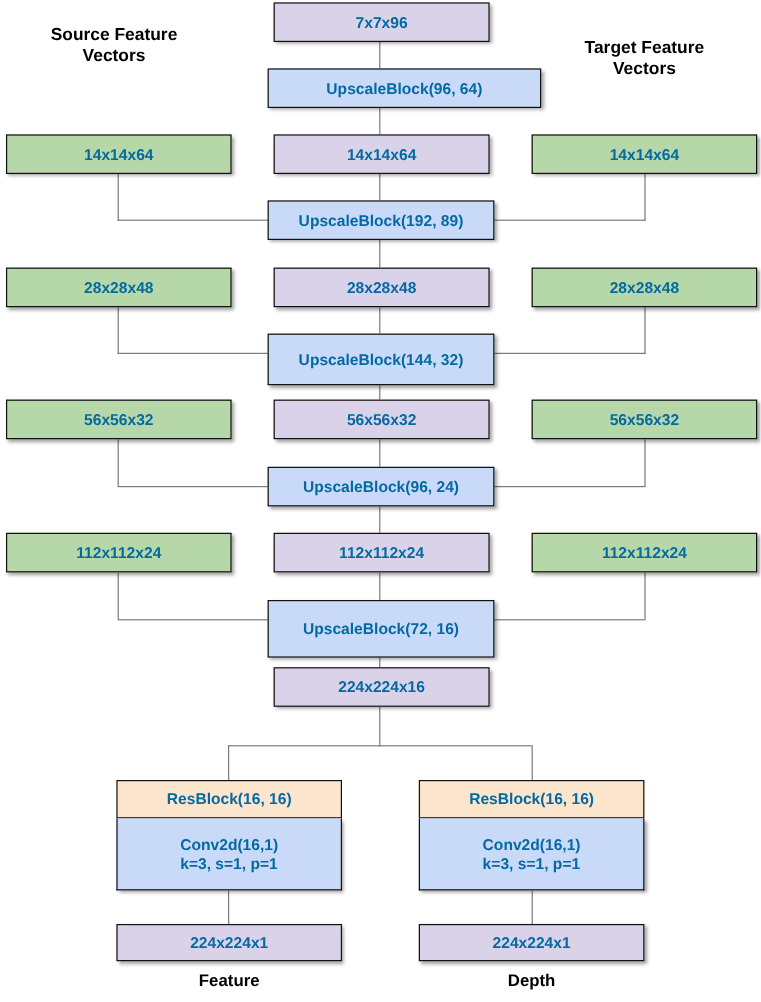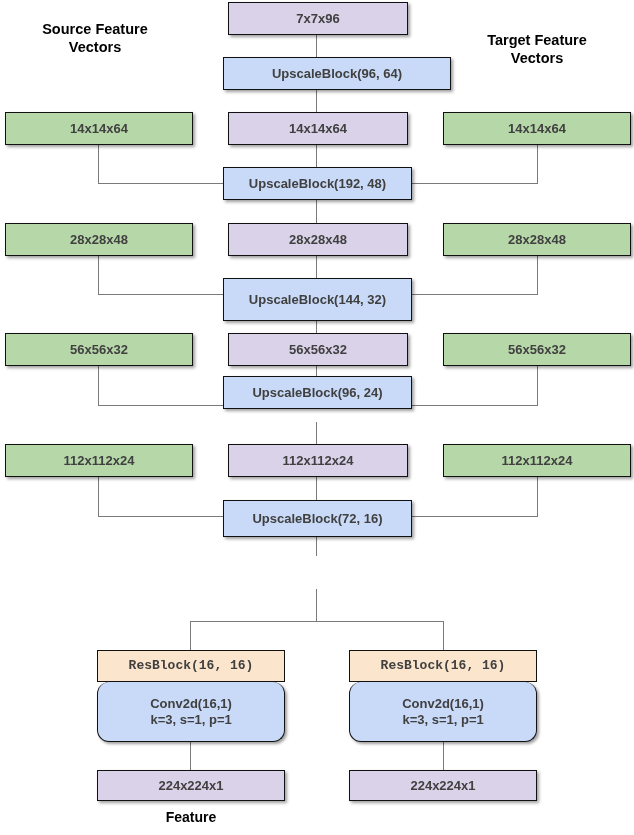--- a/index.html
+++ b/index.html
@@ -16,42 +16,40 @@
     overflow: hidden;
   }
   
   .box {
     position: absolute;
     box-sizing: border-box;
     border: 1.6px solid #111111;
     display: flex;
     align-items: center;
     justify-content: center;
-    text-align: right;
+    text-align: left;
     font-weight: bold;
     font-size: 13px;
-    color: #404040;
+    color: #0369a1;
     line-height: 1.18;
     box-shadow: 2px 2px 3px rgba(0,0,0,0.38);
     white-space: pre-line;
   }
   .box.purple { background: #d9d2e9; }
   .box.blue   { background: #c9daf8; }
   .box.green  { background: #b6d7a8; }
   .box.yellow { background: #fce5cd; }
 
   
   .box.stack-top {
     box-shadow: none;
     border-bottom: 1.4px solid #111111;
-    font-family: Liberation Mono, monospace;
   }
   .box.stack-bot {
     border-top: none;
-    border-radius: 12px;
   }
 
   
   .vline {
     position: absolute;
     width: 1.4px;
     background: #7a7a7a;
   }
   .hline {
     position: absolute;
@@ -114,27 +112,28 @@
   <div class="vline" style="left:316px; top:589px; height:33px;"></div>
   <div class="hline" style="left:190px; top:621px; width:253px;"></div>
   <div class="vline" style="left:190px; top:621px; height:29px;"></div>
   <div class="vline" style="left:443px; top:621px; height:29px;"></div>
   <div class="vline" style="left:190px; top:742px; height:29px;"></div>
   <div class="vline" style="left:443px; top:742px; height:29px;"></div>
 
   <div class="box purple" style="left:228px; top:2px;   width:180px; height:33px;">7x7x96</div>
   <div class="box blue" style="left:223px; top:57px;  width:228px; height:33px;">UpscaleBlock(96, 64)</div>
   <div class="box purple" style="left:228px; top:112px; width:180px; height:33px;">14x14x64</div>
-  <div class="box blue" style="left:223px; top:167px; width:189px; height:33px;">UpscaleBlock(192, 48)</div>
+  <div class="box blue" style="left:223px; top:167px; width:189px; height:33px;">UpscaleBlock(192, 89)</div>
   <div class="box purple" style="left:228px; top:223px; width:180px; height:33px;">28x28x48</div>
   <div class="box blue" style="left:223px; top:278px; width:189px; height:43px;">UpscaleBlock(144, 32)</div>
   <div class="box purple" style="left:228px; top:333px; width:180px; height:33px;">56x56x32</div>
-  <div class="box blue" style="left:223px; top:376px; width:189px; height:33px;">UpscaleBlock(96, 24)</div>
+  <div class="box blue" style="left:223px; top:389px; width:189px; height:33px;">UpscaleBlock(96, 24)</div>
   <div class="box purple" style="left:228px; top:444px; width:180px; height:33px;">112x112x24</div>
-  <div class="box blue" style="left:223px; top:500px; width:189px; height:37px;">UpscaleBlock(72, 16)</div>
+  <div class="box blue" style="left:223px; top:500px; width:189px; height:48px;">UpscaleBlock(72, 16)</div>
+  <div class="box purple" style="left:228px; top:556px; width:180px; height:33px;">224x224x16</div>
 
   <div class="box green" style="left:5px; top:112px; width:188px; height:33px;">14x14x64</div>
   <div class="box green" style="left:5px; top:223px; width:188px; height:33px;">28x28x48</div>
   <div class="box green" style="left:5px; top:333px; width:188px; height:33px;">56x56x32</div>
   <div class="box green" style="left:5px; top:444px; width:188px; height:33px;">112x112x24</div>
 
   <div class="box green" style="left:443px; top:112px; width:188px; height:33px;">14x14x64</div>
   <div class="box green" style="left:443px; top:223px; width:188px; height:33px;">28x28x48</div>
   <div class="box green" style="left:443px; top:333px; width:188px; height:33px;">56x56x32</div>
   <div class="box green" style="left:443px; top:444px; width:188px; height:33px;">112x112x24</div>
@@ -142,14 +141,15 @@
   <div class="box yellow stack-top" style="left:97px; top:650px; width:188px; height:32px;">ResBlock(16, 16)</div>
   <div class="box blue stack-bot" style="left:97px; top:682px; width:188px; height:60px;">Conv2d(16,1)
 k=3, s=1, p=1</div>
   <div class="box purple" style="left:97px; top:770px; width:188px; height:31px;">224x224x1</div>
   <div class="caption footer" style="left:97px; top:809px; width:188px;">Feature</div>
 
   <div class="box yellow stack-top" style="left:349px; top:650px; width:188px; height:32px;">ResBlock(16, 16)</div>
   <div class="box blue stack-bot" style="left:349px; top:682px; width:188px; height:60px;">Conv2d(16,1)
 k=3, s=1, p=1</div>
   <div class="box purple" style="left:349px; top:770px; width:188px; height:31px;">224x224x1</div>
+  <div class="caption footer" style="left:349px; top:809px; width:188px;">Depth</div>
 
 </div>
 
 </body></html>

